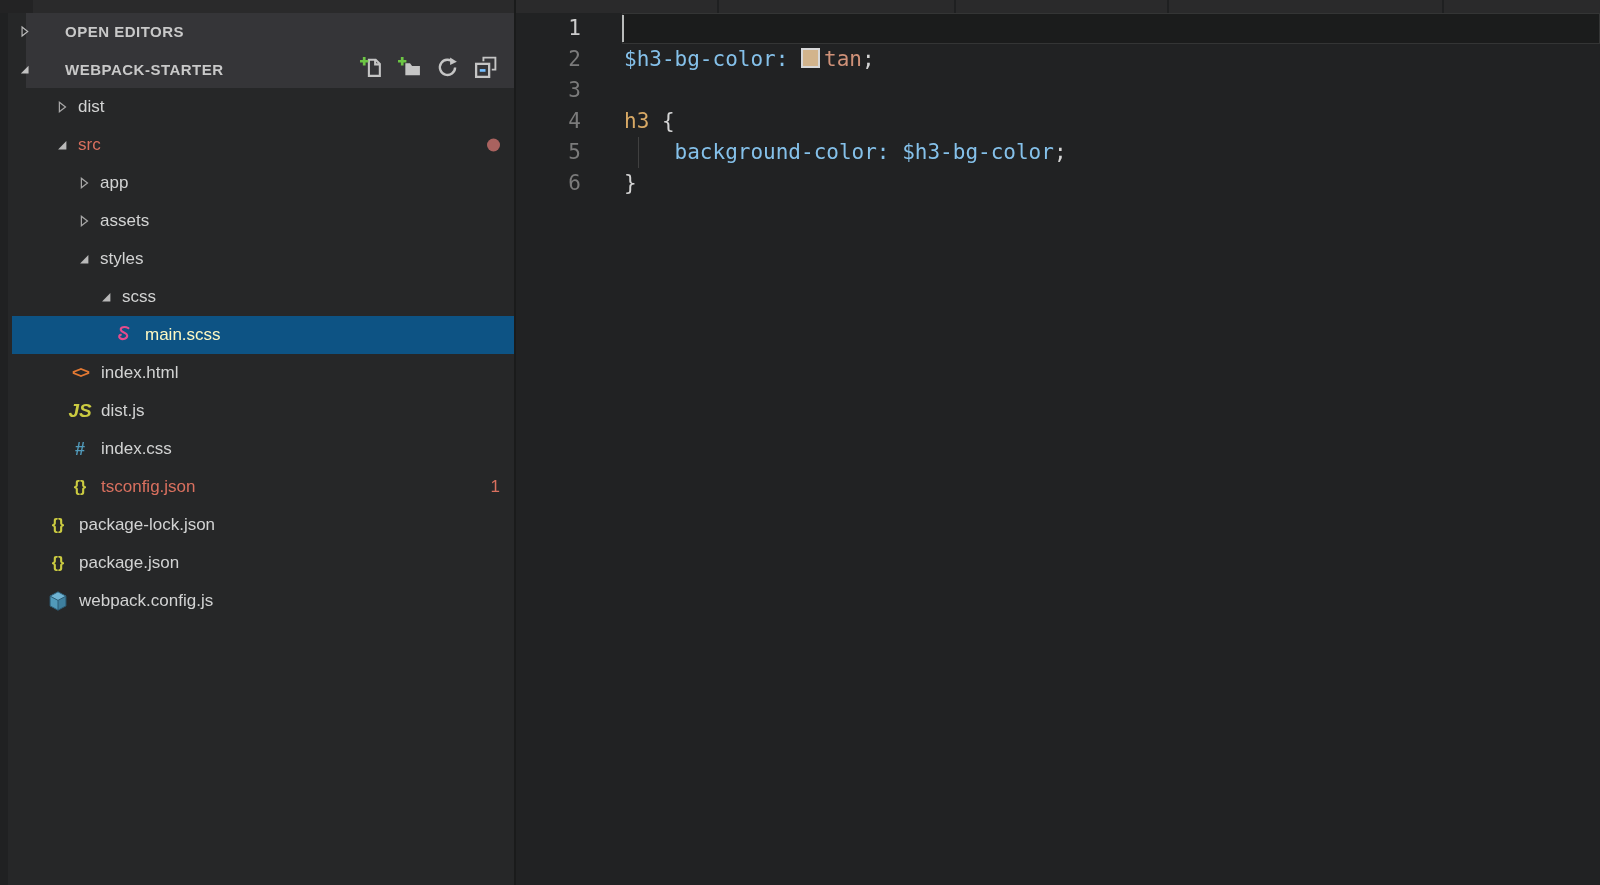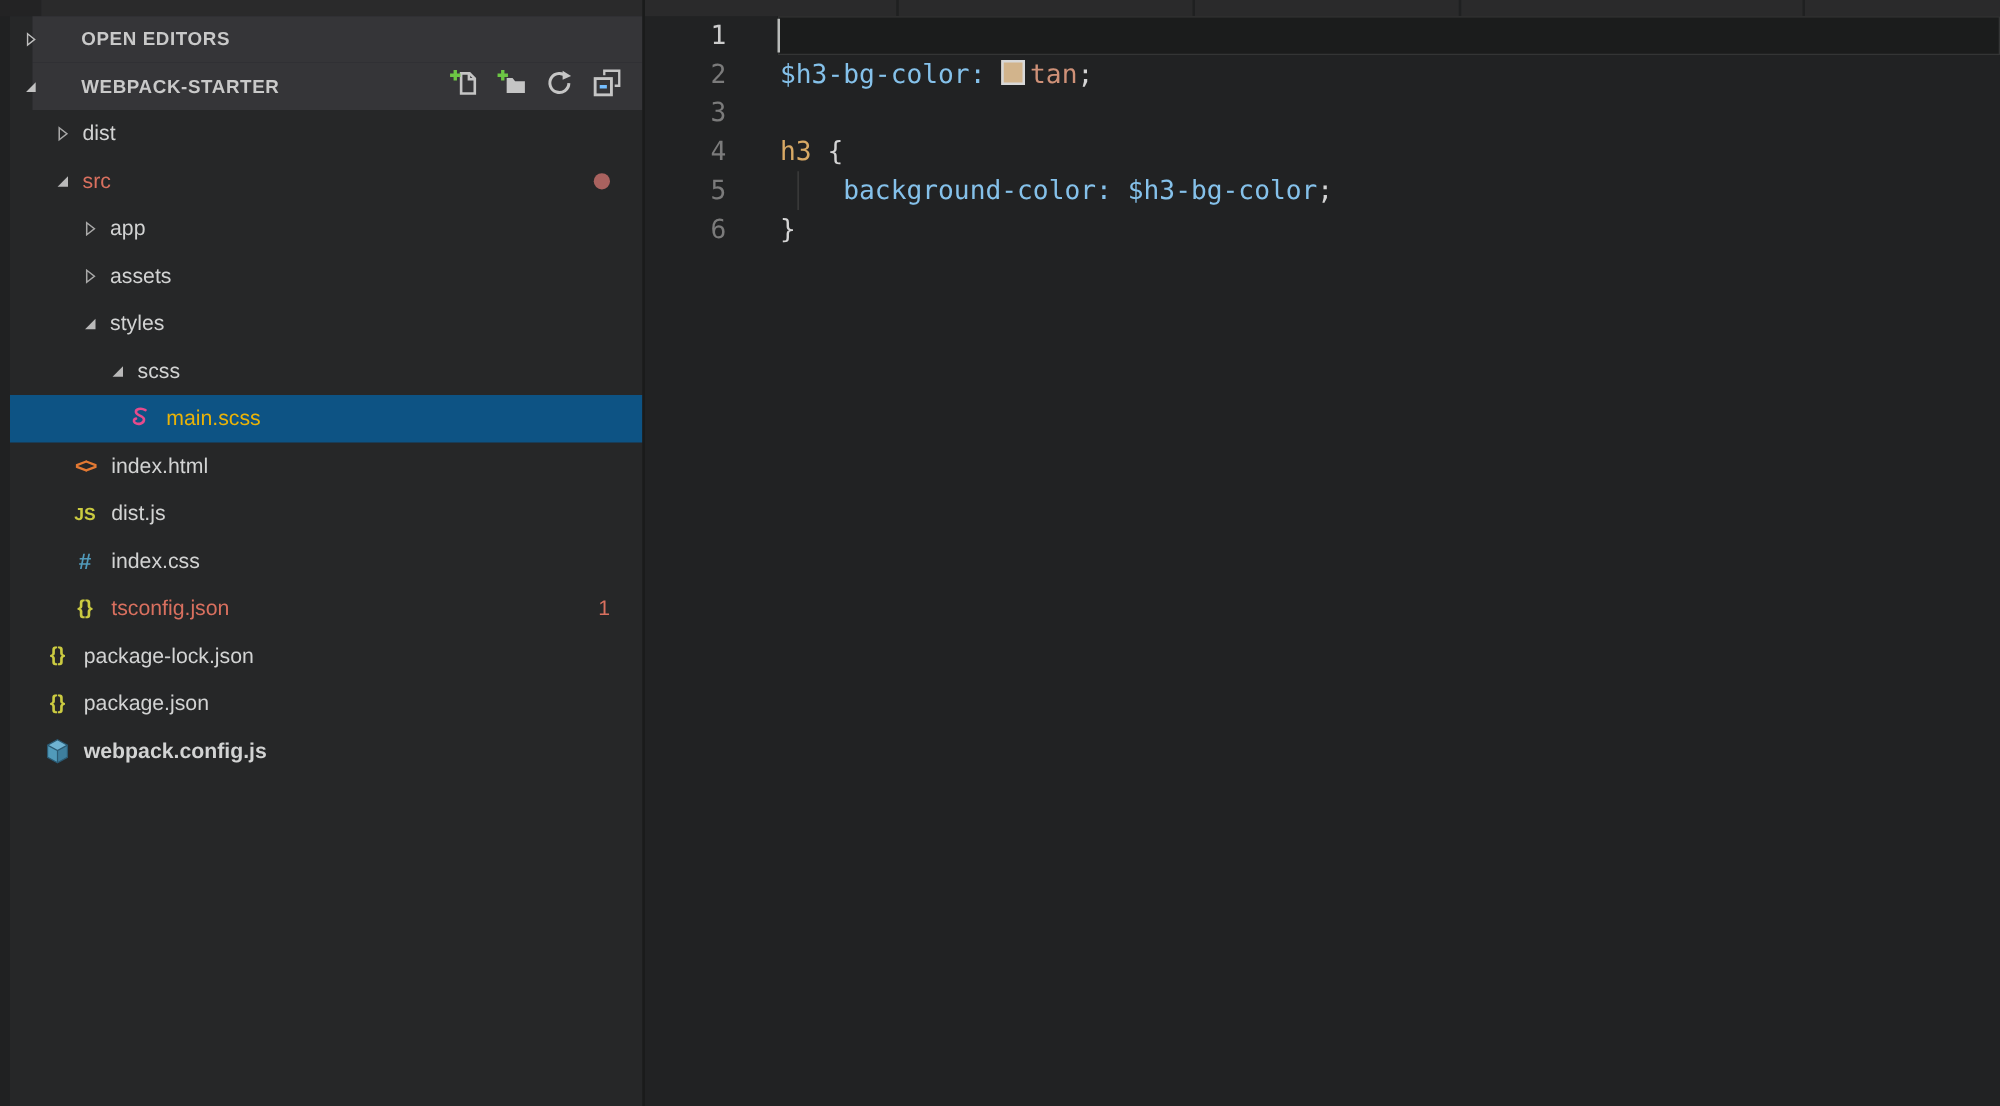--- a/index.html
+++ b/index.html
@@ -16,37 +16,37 @@
 
   .sections { position:absolute; top:13px; left:0; width:514px; }
   .sect { position:relative; height:37px; display:flex; align-items:center; }
   .sect .band { position:absolute; left:26px; right:0; top:0; bottom:0; background:var(--header-bg); }
   .sect .inner { position:relative; z-index:2; display:flex; align-items:center; width:100%; padding-left:17px;gap:24px; }
   .sect-label { font-size:15px; font-weight:700; letter-spacing:.5px; color:#c9c9c9; margin-left:9px; }
   .sect2 { height:38px; }
   .toolbar { margin-left:auto; display:flex; align-items:center; gap:12px; padding-right:16px; }
   .tbtn { width:26px; height:26px; display:flex; align-items:center; justify-content:center; border-radius:3px; cursor:pointer; }
 
-  .tree { position:absolute; top:88px; left:0; width:514px;text-align:center; }
+  .tree { position:absolute; top:88px; left:12px; width:514px;text-align:center; }
   .trow { position:relative; height:38px; display:flex; align-items:center; font-size:17px; color:var(--label); cursor:pointer; }
   .trow .pad { flex:none; }
   .twistie { flex:none; width:15px; height:15px; display:flex; align-items:center; justify-content:center; }
   .tw-folder { margin-left:34px; }
   .ficon { flex:none; width:26px; margin-left:25px; display:flex; align-items:center; justify-content:center; font-weight:700; }
   .tlabel { margin-left:8px; white-space:nowrap; }
   .twistie + .tlabel { margin-left:9px; }
   .trow.selected { background:var(--selection); }
-  .trow.selected .tlabel { color:#eab308; }
+  .trow.selected .tlabel { color:#fef9c3; }
   .tlabel.error { color:var(--error); }
   .badge { position:absolute; right:26px; top:50%; transform:translateY(-50%); }
   .badge.count { color:var(--error); font-size:17px; }
   .badge.dot { width:13px; height:13px; border-radius:50%; background:var(--dot); }
 
   .glyph-html { color:var(--seti-orange); font-size:17px; letter-spacing:-2px; }
-  .glyph-js   { color:var(--seti-yellow); font-size:14px; }
+  .glyph-js   { color:var(--seti-yellow); font-size:19px; font-style:italic; }
   .glyph-css  { color:var(--seti-blue); font-size:18px; }
   .glyph-json { color:var(--seti-yellow); font-size:16px; }
 
   
   #editor { position:relative; flex:1; height:885px; background:var(--editor-bg); border-left:2px solid #1a1b1b; }
   .tabstrip { position:relative; height:13px; background:var(--tabstrip-bg); }
   .tabdiv { position:absolute; top:0; width:2px; height:13px; background:#1f2021; }
 
   .code-area { position:relative; font-family:"DejaVu Sans Mono", monospace; font-size:21px; }
   .cline { position:relative; display:flex; height:31px; line-height:31px; white-space:pre; }
@@ -226,21 +226,21 @@
           </span>
           <span class="tlabel">package-lock.json</span>
         </div>
         <div class="trow" style="margin-left: 8px;">
           <span class="pad" style="width: 0px;"></span>
           <span class="ficon">
             <span class="glyph-json">{}</span>
           </span>
           <span class="tlabel">package.json</span>
         </div>
-        <div class="trow" style="margin-left: 8px; font-weight: bold;">
+        <div class="trow" style="margin-left: 8px;">
           <span class="pad" style="width: 0px;"></span>
           <span class="ficon">
             <svg width="22" height="22" viewBox="0 0 18 18">
               <path d="M9 1.5 L15.5 5 V13 L9 16.5 L2.5 13 V5 Z" fill="#3e7f9e"></path>
               <path d="M9 1.5 L15.5 5 L9 8.5 L2.5 5 Z" fill="#6fb3d2"></path>
               <path d="M9 8.5 V16.5 L2.5 13 V5 Z" fill="#519aba"></path>
               <path d="M9 1.5 L15.5 5 V13 L9 16.5 L2.5 13 V5 Z M2.5 5 L9 8.5 L15.5 5 M9 8.5 V16.5" fill="none" stroke="#2b5a73" stroke-width="0.8"></path>
             </svg>
           </span>
           <span class="tlabel">webpack.config.js</span>

